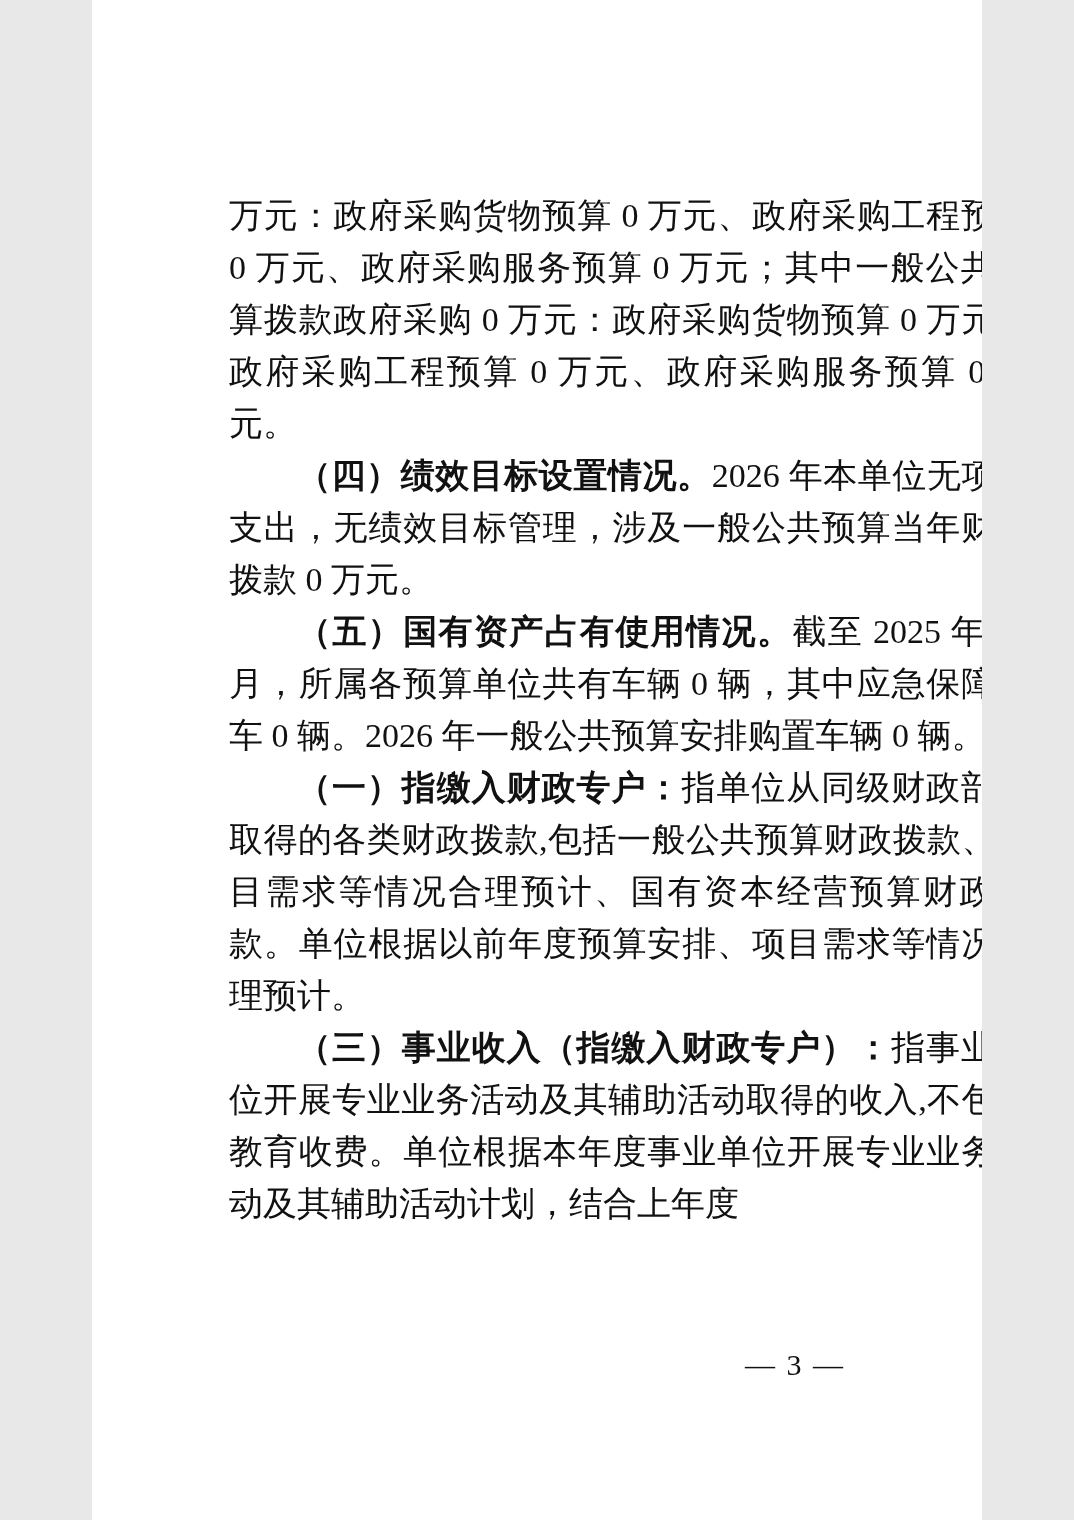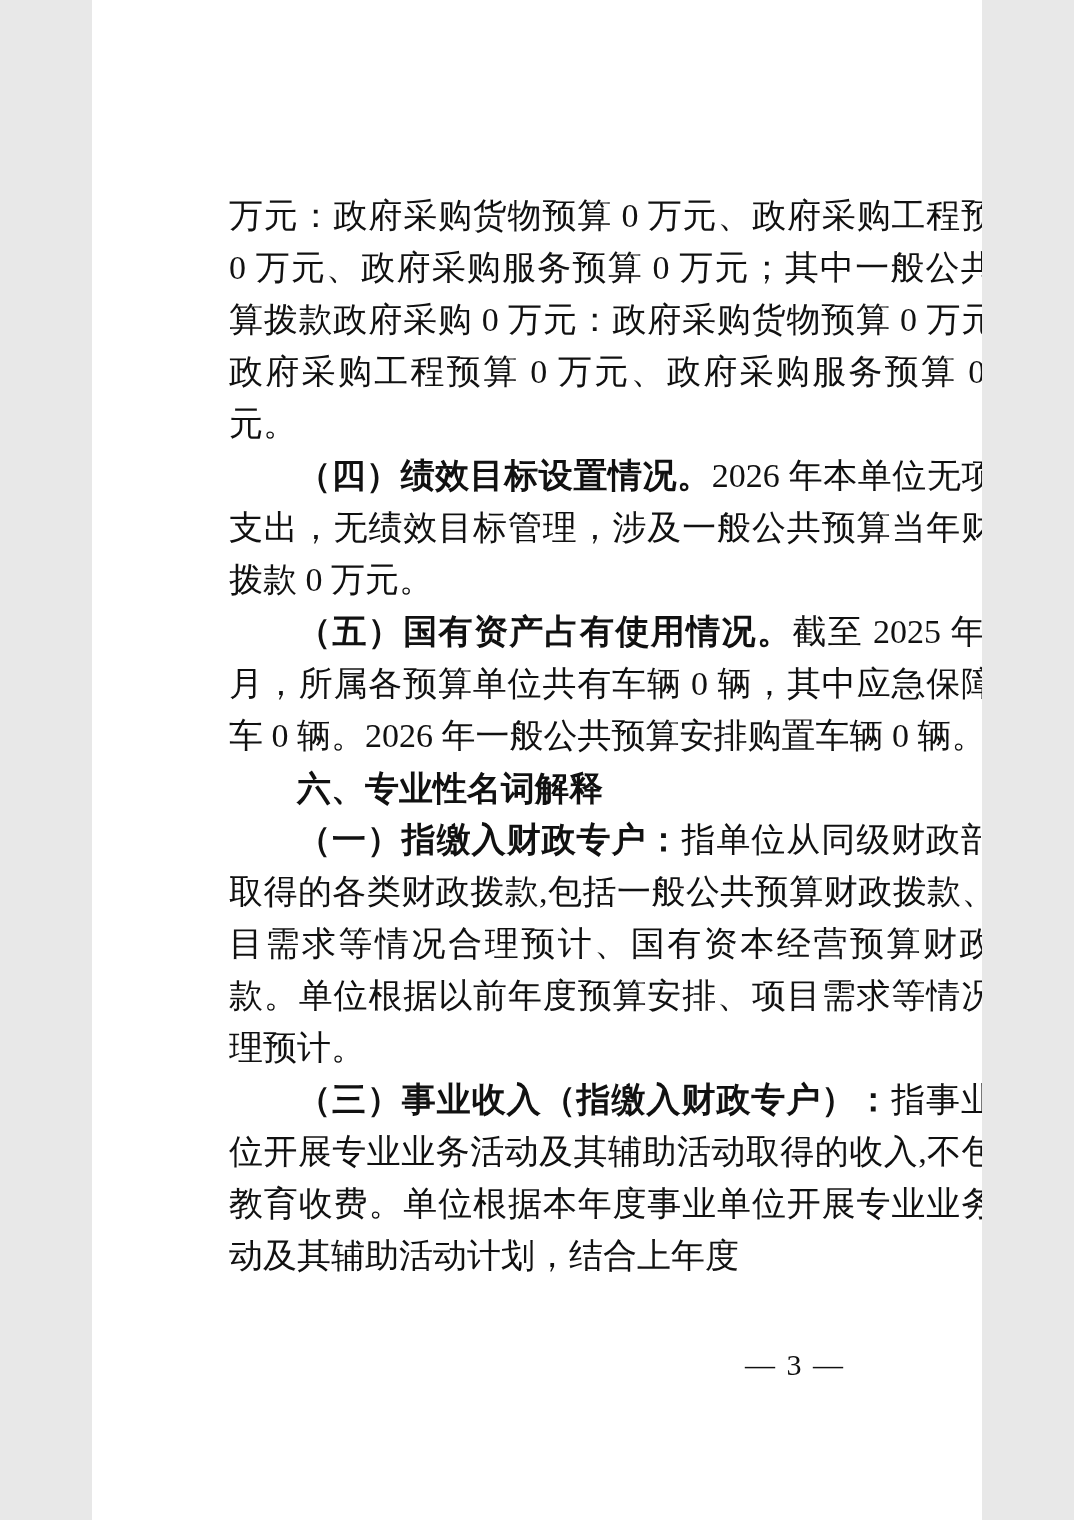--- a/index.html
+++ b/index.html
@@ -65,21 +65,20 @@
 <div class="page">
 
   <div class="page-body">
 
     <p class="no-indent">万元：政府采购货物预算 0 万元、政府采购工程预算 0 万元、政府采购服务预算 0 万元；其中一般公共预算拨款政府采购 0 万元：政府采购货物预算 0 万元、政府采购工程预算 0 万元、政府采购服务预算 0 万元。</p>
 
     <p><span class="lead">（四）绩效目标设置情况。</span><span>2026 年本单位无项目支出，无绩效目标管理，涉及一般公共预算当年财政拨款 0 万元。</span></p>
 
     <p><span class="lead">（五）国有资产占有使用情况。</span><span>截至 2025 年 12 月，所属各预算单位共有车辆 0 辆，其中应急保障用车 0 辆。2026 年一般公共预算安排购置车辆 0 辆。</span></p>
 
-    <h2 class="section-heading">六、专业性名词解释</h2>
 
     <p><span class="lead">（一）指缴入财政专户：</span><span>指单位从同级财政部门取得的各类财政拨款,包括一般公共预算财政拨款、项目需求等情况合理预计、国有资本经营预算财政拨款。单位根据以前年度预算安排、项目需求等情况合理预计。</span></p>
 
 
     <p><span class="lead">（三）事业收入（指缴入财政专户）：</span><span>指事业单位开展专业业务活动及其辅助活动取得的收入,不包括教育收费。单位根据本年度事业单位开展专业业务活动及其辅助活动计划，结合上年度</span></p>
 
   </div>
 
   <div class="page-footer">— 3 —</div>
 

